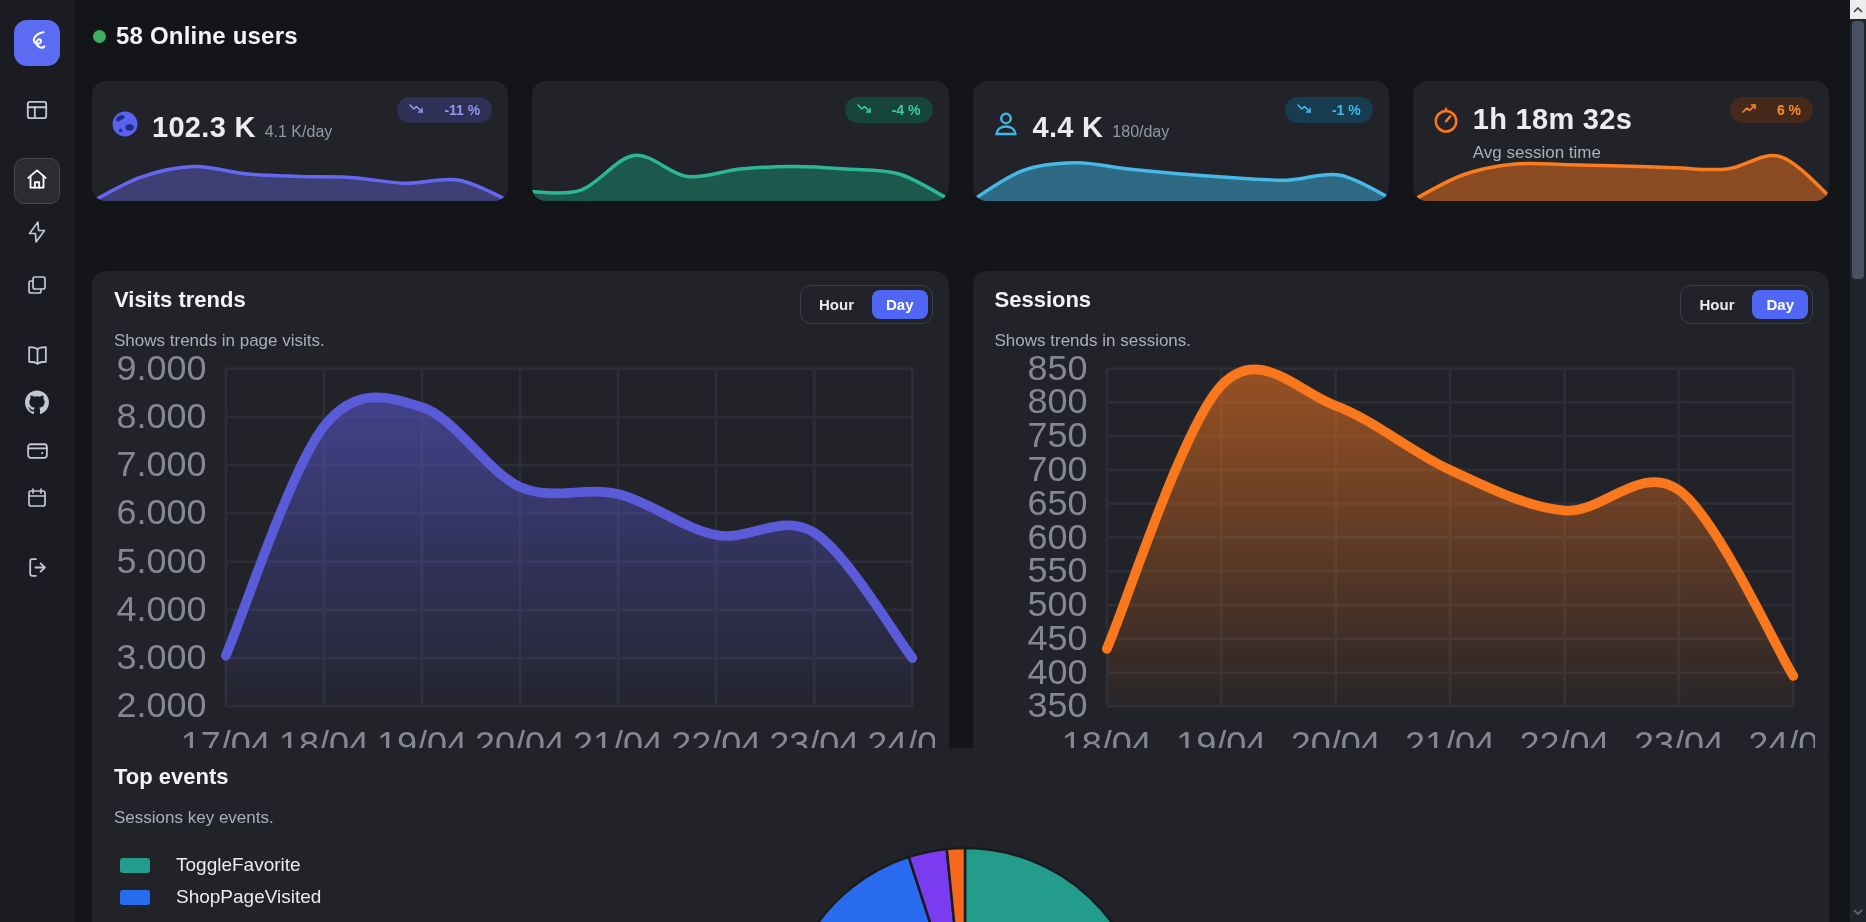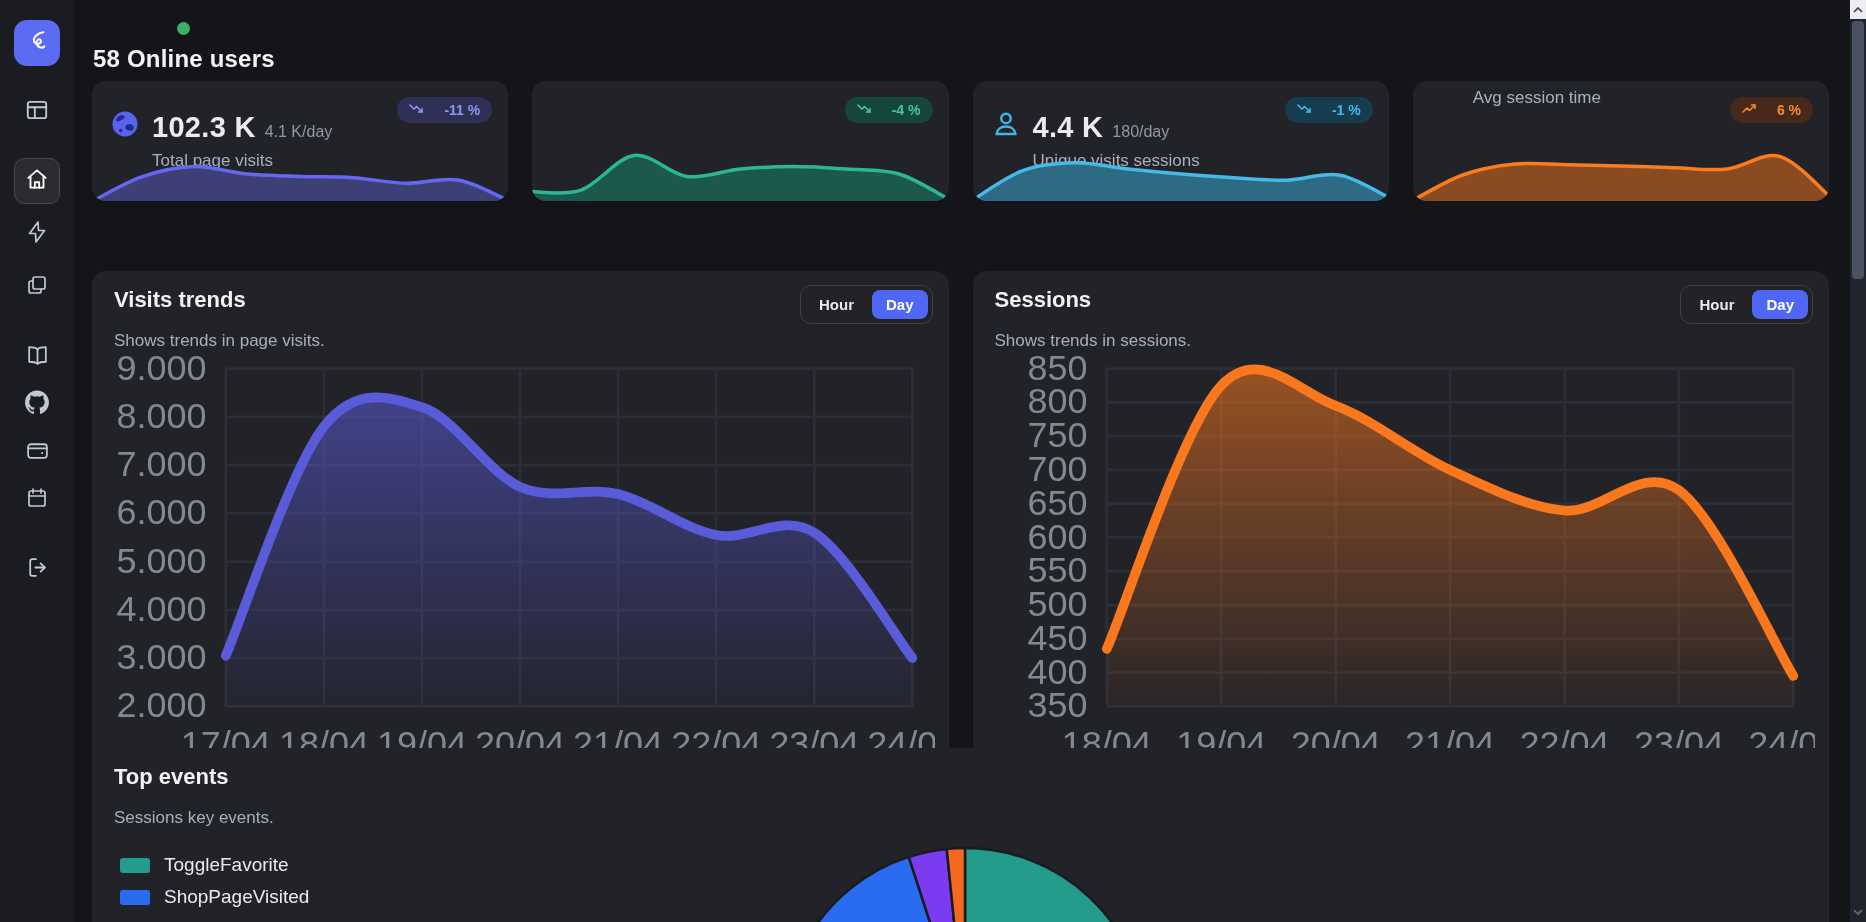--- a/index.html
+++ b/index.html
@@ -11,21 +11,21 @@
   
   .sidebar{position:absolute;left:0;top:0;width:74px;height:100%;background:#1b1c21;
     display:flex;flex-direction:column;align-items:center;padding-top:20px;box-sizing:border-box;z-index:5;}
   .logo{width:46px;height:46px;border-radius:13px;background:#5c6cf2;display:flex;align-items:center;justify-content:center;cursor:pointer;}
   .nav-btn{width:44px;height:44px;border-radius:10px;display:flex;align-items:center;justify-content:center;cursor:pointer;}
   .nav-btn svg{stroke:#c3c7d0;fill:none;stroke-width:1.7;stroke-linecap:round;stroke-linejoin:round;}
   .nav-btn.active{background:#2b2c31;border:1px solid #47484d;}
   .nav-btn.active svg{stroke:#ffffff;}
   
   .main{position:absolute;left:74px;top:0;right:16px;bottom:0;}
-  .page-header{position:absolute;left:19px;top:22px;display:flex;align-items:center;gap:10px;flex-direction:column;}
+  .page-header{position:absolute;left:19px;top:22px;display:flex;align-items:center;gap:10px;}
   .online-dot{width:13px;height:13px;border-radius:50%;background:#3eae63;}
   .page-title{font-size:24px;font-weight:700;color:#f3f4f6;letter-spacing:.2px;}
   
   .cards{position:absolute;left:18px;right:21px;top:81px;height:120px;display:flex;gap:24px;}
   .card{flex:1;position:relative;background:#222329;border-radius:14px;overflow:hidden;}
   .card-top{display:flex;align-items:baseline;padding:22px 20px 0 18px;}
   .card-icon{align-self:center;margin-right:12px;flex:none;width:30px;height:30px;}
   .card-value{font-size:29px;font-weight:700;color:#ebecef;letter-spacing:.3px;}
   .card-rate{font-size:16px;color:#9298a3;margin-left:9px;margin-top:20px;}
   .card-label{margin:7px 0 0 60px;font-size:17px;color:#aab0bb;}
@@ -39,21 +39,21 @@
   .panel-sub{position:absolute;left:22px;top:60px;font-size:17px;color:#a9aeb9;}
   .toggle{position:absolute;right:16px;top:14px;display:flex;gap:4px;padding:4px;
     border:1px solid #3e3f47;border-radius:11px;}
   .toggle .opt{padding:6px 14px;border-radius:8px;font-size:15px;font-weight:700;color:#e8e9ed;cursor:pointer;}
   .toggle .opt.active{background:#5066f5;color:#ffffff;}
   .chart{position:absolute;left:12px;right:14px;top:81px;bottom:12px;display:block;}
   .tick{fill:#85888f;font-size:13px;font-family:"Liberation Sans",sans-serif;}
   
   .top-events{position:absolute;left:18px;right:21px;top:748px;height:220px;background:#222329;border-radius:14px;overflow:hidden;}
   .legend{position:absolute;left:28px;top:106px;display:flex;flex-direction:column;gap:10px;}
-  .legend-item{display:flex;align-items:center;gap:14px;cursor:pointer;}
+  .legend-item{display:flex;align-items:center;gap:26px;cursor:pointer;}
   .swatch{width:30px;height:15px;border-radius:3px;flex:none;}
   .legend-label{font-size:19px;color:#e9ebef;}
   .pie-svg{position:absolute;left:0;top:0;width:100%;height:100%;display:block;}
   
   .scrollbar{position:absolute;right:0;top:0;width:16px;height:100%;background:#20242d;z-index:9;}
   .sb-up{position:absolute;top:0;left:0;right:0;height:19px;background:#ecedee;display:flex;align-items:center;justify-content:center;cursor:pointer;}
   .sb-thumb{position:absolute;left:2px;right:2px;top:21px;height:258px;background:#4a5163;border-radius:4px;cursor:pointer;}
   .sb-down{position:absolute;bottom:2px;left:0;right:0;height:16px;display:flex;align-items:center;justify-content:center;cursor:pointer;}
 </style>
 </head>
@@ -167,21 +167,20 @@
       <div class="card-top">
         <span class="card-icon">
           <svg width="30" height="30" viewBox="0 0 24 24">
               <circle cx="12" cy="12" r="10" fill="#5a63ee"></circle>
               <path fill="#232a8f" d="M5 8c1.5-2.5 4-3.5 6-2.6 1.4.6.6 2.4-.8 2.8C8.6 8.7 7.6 10 6.4 10 5.5 10 4.6 9 5 8zM13.5 12.5c1.8-1 4.3-.4 5.3 1.2.8 1.4-.3 3.3-2 3.6-2.2.4-4.5-.8-4.6-2.6 0-.9.5-1.7 1.3-2.2zM9 15.8c1 .3 1.3 1.7.6 2.4-.7.7-2 .4-2.4-.5-.4-1 .7-2.2 1.8-1.9z"></path>
             </svg>
         </span>
         <span class="card-value">102.3 K</span>
         <span class="card-rate">4.1 K/day</span>
       </div>
-      <div class="card-label">Total page visits</div>
       <div class="badge" id="badge-0" style="background: rgb(46, 48, 85); color: rgb(143, 150, 240);">
         <span>
           <svg width="15" height="13" viewBox="0 0 15 13" fill="none" stroke="#8f96f0" stroke-width="1.6" stroke-linecap="round" stroke-linejoin="round">
               <polyline points="1,3 5,7 7.5,4.5 13,10"></polyline>
               <polyline points="9.5,10 13,10 13,6.5"></polyline>
             </svg>
         </span>
         <span>-11 %</span>
       </div>
       <svg class="spark" id="spark-0" preserveAspectRatio="none" viewBox="0 0 416 64">
@@ -210,37 +209,47 @@
       <div class="card-top">
         <span class="card-icon">
           <svg width="30" height="30" viewBox="0 0 24 24" fill="none" stroke="#41b4e8" stroke-width="2" stroke-linecap="round">
               <circle cx="12" cy="7.5" r="3.8"></circle>
               <path d="M4.5 20c.3-3.8 3.5-6 7.5-6s7.2 2.2 7.5 6z"></path>
             </svg>
         </span>
         <span class="card-value">4.4 K</span>
         <span class="card-rate">180/day</span>
       </div>
-      <div class="card-label">Unique visits sessions</div>
       <div class="badge" id="badge-2" style="background: rgb(23, 60, 79); color: rgb(65, 185, 234);">
         <span>
           <svg width="15" height="13" viewBox="0 0 15 13" fill="none" stroke="#41b9ea" stroke-width="1.6" stroke-linecap="round" stroke-linejoin="round">
               <polyline points="1,3 5,7 7.5,4.5 13,10"></polyline>
               <polyline points="9.5,10 13,10 13,6.5"></polyline>
             </svg>
         </span>
         <span>-1 %</span>
       </div>
       <svg class="spark" id="spark-2" preserveAspectRatio="none" viewBox="0 0 416 64">
           <path d="M-4,65.52C4.833333333333334,60.25,31.333333333333332,40.51333333333333,49,33.9C66.66666666666667,27.286666666666665,84.33333333333333,26.150000000000002,102,25.840000000000003C119.66666666666667,25.530000000000005,137.33333333333334,30.18,155,32.04C172.66666666666666,33.9,190.33333333333334,35.553333333333335,208,37C225.66666666666666,38.446666666666665,243.33333333333334,39.68666666666667,261,40.72C278.6666666666667,41.75333333333333,296.3333333333333,43.61333333333334,314,43.2C331.6666666666667,42.78666666666667,349.3333333333333,34.93333333333333,367,38.239999999999995C384.6666666666667,41.54666666666666,411.1666666666667,58.906666666666666,420,63.04L420,70L-4,70Z" fill="#2e6a84"></path>
           <path d="M-4,65.52C4.833333333333334,60.25,31.333333333333332,40.51333333333333,49,33.9C66.66666666666667,27.286666666666665,84.33333333333333,26.150000000000002,102,25.840000000000003C119.66666666666667,25.530000000000005,137.33333333333334,30.18,155,32.04C172.66666666666666,33.9,190.33333333333334,35.553333333333335,208,37C225.66666666666666,38.446666666666665,243.33333333333334,39.68666666666667,261,40.72C278.6666666666667,41.75333333333333,296.3333333333333,43.61333333333334,314,43.2C331.6666666666667,42.78666666666667,349.3333333333333,34.93333333333333,367,38.239999999999995C384.6666666666667,41.54666666666666,411.1666666666667,58.906666666666666,420,63.04" fill="none" stroke="#46b9e6" stroke-width="3.5" stroke-linecap="round"></path>
         </svg>
     </div>
 
     <div class="card">
+      <div class="card-top">
+        <span class="card-icon">
+          <svg width="30" height="30" viewBox="0 0 24 24" fill="none" stroke="#f9771d" stroke-width="2" stroke-linecap="round">
+              <circle cx="12" cy="13" r="8.2"></circle>
+              <path d="M12 13l3.4-3.9"></path>
+              <path d="M12 4.8V3"></path>
+            </svg>
+        </span>
+        <span class="card-value">1h 18m 32s</span>
+        <span class="card-rate"></span>
+      </div>
       <div class="card-label">Avg session time</div>
       <div class="badge" id="badge-3" style="background: rgb(69, 41, 26); color: rgb(249, 138, 43);">
         <span>
           <svg width="15" height="13" viewBox="0 0 15 13" fill="none" stroke="#f98a2b" stroke-width="1.6" stroke-linecap="round" stroke-linejoin="round">
               <polyline points="1,10 5,6 7.5,8.5 13,3"></polyline>
               <polyline points="9.5,3 13,3 13,6.5"></polyline>
             </svg>
         </span>
         <span>6 %</span>
       </div>

